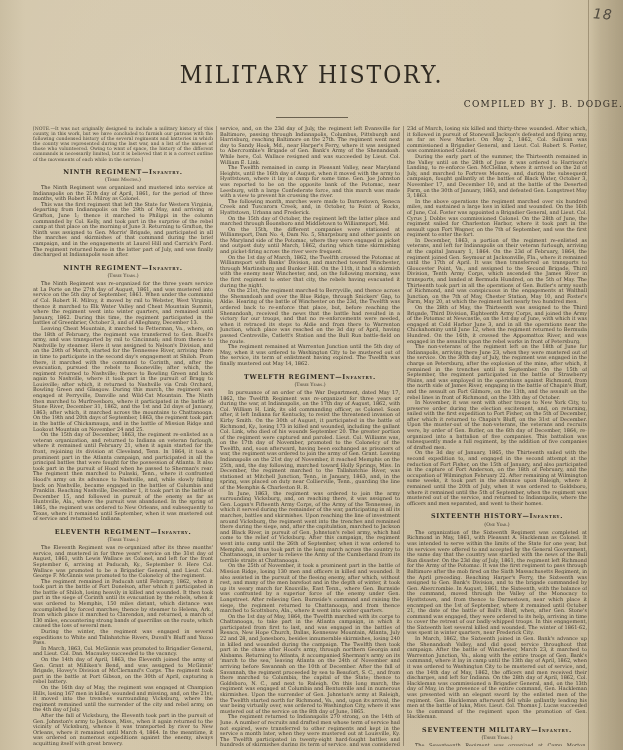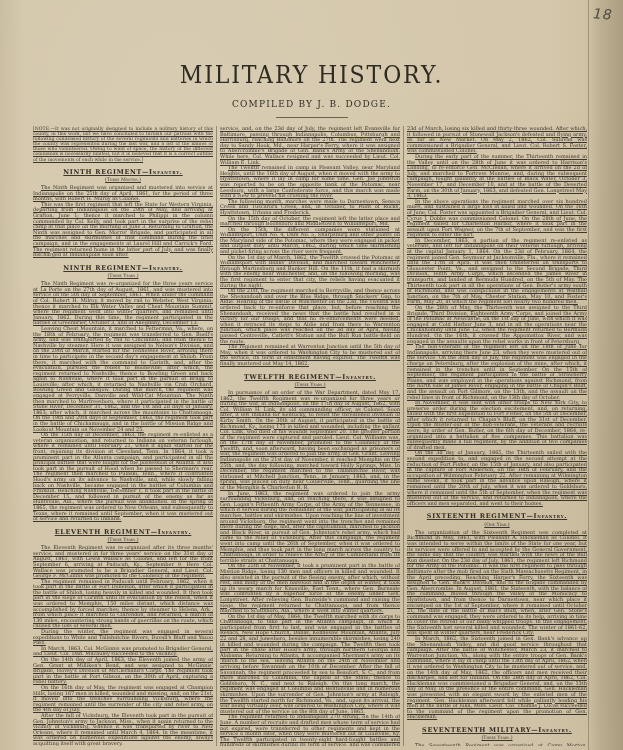--- a/index.html
+++ b/index.html
@@ -30,37 +30,37 @@
   }
   .title{
     position:absolute;top:62px;left:0;width:100%;
     text-align:center;font-size:24px;line-height:26px;
     letter-spacing:2px;color:#2f2a22;
     transform:scaleX(0.92);transform-origin:center;
     white-space:nowrap;
   }
   .subtitle{
     position:absolute;top:99px;left:0;width:100%;
-    text-align:center;font-size:9px;letter-spacing:1.2px;
+    text-align:right;font-size:9px;letter-spacing:1.2px;
     color:#332e26;white-space:nowrap;
   }
   .title-rule{
     position:absolute;top:117px;left:276px;width:72px;height:0;
     border-top:1px solid rgba(70,62,48,0.75);
   }
   .columns{
     position:absolute;left:33px;top:126px;width:556px;height:620px;
     display:flex;
   }
   .col{
     width:180px;height:620px;overflow:hidden;
     text-align:justify;
     font-size:5px;line-height:5.6px;
     color:#3c362c;
-    -webkit-hyphens:auto;hyphens:auto;text-decoration:underline;
+    -webkit-hyphens:auto;hyphens:auto;
   }
   .divider{
     width:1px;height:620px;background:rgba(85,74,53,0.5);
     margin:0 3px;flex:none;
   }
   .col p{margin:0;text-indent:8px;}
   .col p.noindent{text-indent:0;}
   .note{
     font-size:4.6px;line-height:5.1px;
     color:#454035;margin-bottom:2px !important;
@@ -128,21 +128,21 @@
     <div class="divider"></div>
     <div class="col">
         <p class="noindent">23d of March, losing six killed and thirty-three wounded.  After which, it followed in pursuit of Stonewall Jackson's defeated and flying army, as far as New Market.  On May 2, 1862, Col. Sullivan was commissioned a Brigadier General, and Lieut. Col. Robert S. Foster, was commissioned Colonel.</p>
         <p>During the early part of the summer, the Thirteenth remained in the Valley until on the 28th of June it was ordered to Harrison's Landing, to re-enforce Gen. McClellan, where it arrived on the 2d of July, and marched to Fortress Monroe, and, during the subsequent campaign, fought gallantly at the battles of Black Water, October 3, November 17, and December 10, and at the battle of the Deserted Farm, on the 30th of January, 1863, and defeated Gen. Longstreet May 3, 1863.</p>
         <p>In the above operations the regiment marched over six hundred miles, and sustained a large loss in killed and wounded.  On the 16th of June, Col. Foster was appointed a Brigadier General, and Lieut. Col. Cyrus J. Dobbs was commissioned Colonel.  On the 28th of June, the regiment sailed for Charleston Harbor, where it took part in the assault upon Fort Wagner, on the 7th of September, and was the first regiment to enter the fort.</p>
         <p>In December, 1863, a portion of the regiment re-enlisted as veterans, and left for Indianapolis on their veteran furlough, arriving at the capital January 1, 1864.  On the 23d of February, 1864, the regiment joined Gen. Seymour at Jacksonville, Fla., where it remained until the 17th of April.  It was then transferred on transports to Gloucester Point, Va., and assigned to the Second Brigade, Third Division, Tenth Army Corps, which ascended the James River in transports, and landed at Bermuda Hundred, on the 5th of May.  The Thirteenth took part in all the operations of Gen. Butler's army south of Richmond, and was conspicuous in the engagements at Walthall Junction, on the 7th of May, Chester Station, May 10, and Foster's Farm, May 20, at which the regiment lost nearly two hundred men.</p>
         <p>On the 28th of May, the Thirteenth was assigned to the Third Brigade, Third Division, Eighteenth Army Corps, and joined the Army of the Potomac at Newcastle, on the 1st day of June, with which it was engaged at Cold Harbor June 3, and in all the operations near the Chickahominy until June 12, when the regiment returned to Bermuda Hundred.  On the 16th, it crossed the Appomattox River, and was engaged in the assaults upon the rebel works in front of Petersburg.</p>
         <p>The non-veterans of the regiment left on the 18th of June for Indianapolis, arriving there June 23, when they were mustered out of the service.  On the 30th day of July, the regiment was engaged in the charge on Petersburg, after the explosion of the mine, after which, it remained in the trenches until in September.  On the 15th of September, the regiment participated in the battle of Strawberry Plains, and was employed in the operations against Richmond, from the north side of James River, engaging in the battle of Chapin's Bluff, and the assault on Fort Gilmore, on the 13th, and the assault on the rebel lines in front of Richmond, on the 13th day of October.</p>
         <p>In November, it was sent with other troops to New York City, to preserve order during the election excitement, and, on returning, sailed with the first expedition to Fort Fisher, on the 5th of December, after which it returned to Chapin's Bluff, on the 31st of December.  Upon the muster-out of the non-veterans, the veterans and recruits were, by order of Gen. Butler, on the 6th day of December, 1864, re-organized into a battalion of five companies.  This battalion was subsequently made a full regiment, by the addition of five companies of drafted men.</p>
         <p>On the 3d day of January, 1865, the Thirteenth sailed with the second expedition to, and engaged in the second attempt at the reduction of Fort Fisher, on the 15th of January, and also participated in the capture of Fort Anderson, on the 18th of February, and the occupation of Wilmington February 22.  After remaining at Wilmington some weeks, it took part in the advance upon Raleigh, where it remained until the 20th of July, when it was ordered to Goldsboro, where it remained until the 5th of September, when the regiment was mustered out of the service, and returned to Indianapolis, where the officers and men separated, and went to their homes.</p>
-        <div class="sec-head">SIXTEENTH REGIMENT—Infantry.</div>
+        <div class="sec-head">SIXTEENTH HISTORY—Infantry.</div>
         <div class="sec-sub">(One Year.)</div>
         <p>The organization of the Sixteenth Regiment was completed at Richmond in May, 1861, with Pleasant A. Hackleman as Colonel.  It was intended to serve within the limits of the State for one year, but its services were offered to and accepted by the General Government, the same day that the country was startled with the news of the Bull Run disaster.  On the 23d day of July, 1861, the regiment left Richmond for the Army of the Potomac.  It was the first regiment to pass through Baltimore after the mob fired on the Sixth Massachusetts Regiment, in the April preceding.  Reaching Harper's Ferry, the Sixteenth was assigned to Gen. Bank's Division, and to the brigade commanded by Gen. Abercrombie.  In August, 1861, the Sixteenth, with the balance of the command, moved through the Valley of the Monocacy to Hyattstown, and from thence to Darnestown, near which place it encamped on the 1st of September, where it remained until October 21, the date of the battle of Ball's Bluff, when, after Gen. Stone's command was engaged, they were ordered to its help, arriving in time to cover the retreat of our badly-whipped troops.  In this engagement, the Sixteenth lost several killed and wounded.  The winter of 1861-62, was spent in winter quarters, near Frederick City.</p>
         <p>In March, 1862, the Sixteenth joined in Gen. Bank's advance up the Shenandoah Valley, and did good service throughout that campaign.  After the battle of Winchester, March 23, it marched to Warrenton Junction, Va., along with the entire troops of Gen. Bank's command, where it lay in camp until the 13th day of April, 1862, when it was ordered to Washington City to be mustered out of service, and, on the 14th day of May, 1862, the officers and men received their discharges, and left for Indiana.  On the 28th day of April, 1862, Col. Hackleman was commissioned a Brigadier General, and, on the 13th day of May, in the presence of the entire command, Gen. Hackleman was presented with an elegant sword by the enlisted men of the regiment.  Gen. Hackleman afterward fell while gallantly leading his men at the battle of Iuka, Miss.  Lieut. Col. Thomas J. Lucas succeeded to the command of the regiment upon the promotion of Gen. Hackleman.</p>
         <div class="sec-head">SEVENTEENTH MILITARY—Infantry.</div>
         <div class="sec-sub">(Three Years.)</div>
         <p>The Seventeenth Regiment was organized at Camp Morton, Indianapolis, during May, 1861, and was mustered into the service of the United States on the 12th of June, 1861, for three years.  On July 1, it left Indianapolis for Parkersburg, Va., which place it reached on the 3d, after stopping three days at Cincinnati, from whence it removed to Oakland, Md.; from there, it marched sixteen miles to the north branch of the Potomac.  It was engaged until the 7th of August in the construction of Fort Pendleton.  The regiment remained in Maryland and West Virginia until the 19th day of November, when it was ordered to Gen. Buell, at Louisville, Ky., where it reported on the 30th of November.  Having been assigned to Nelson's Division, the regiment marched to Camp Wickliffe, where it remained until February 16, 1862, when it moved toward Green River, crossing that river and continuing southward.  The regiment entered Nashville on the 13th of March.</p>
       </div>
   </div>
 </div>
 

